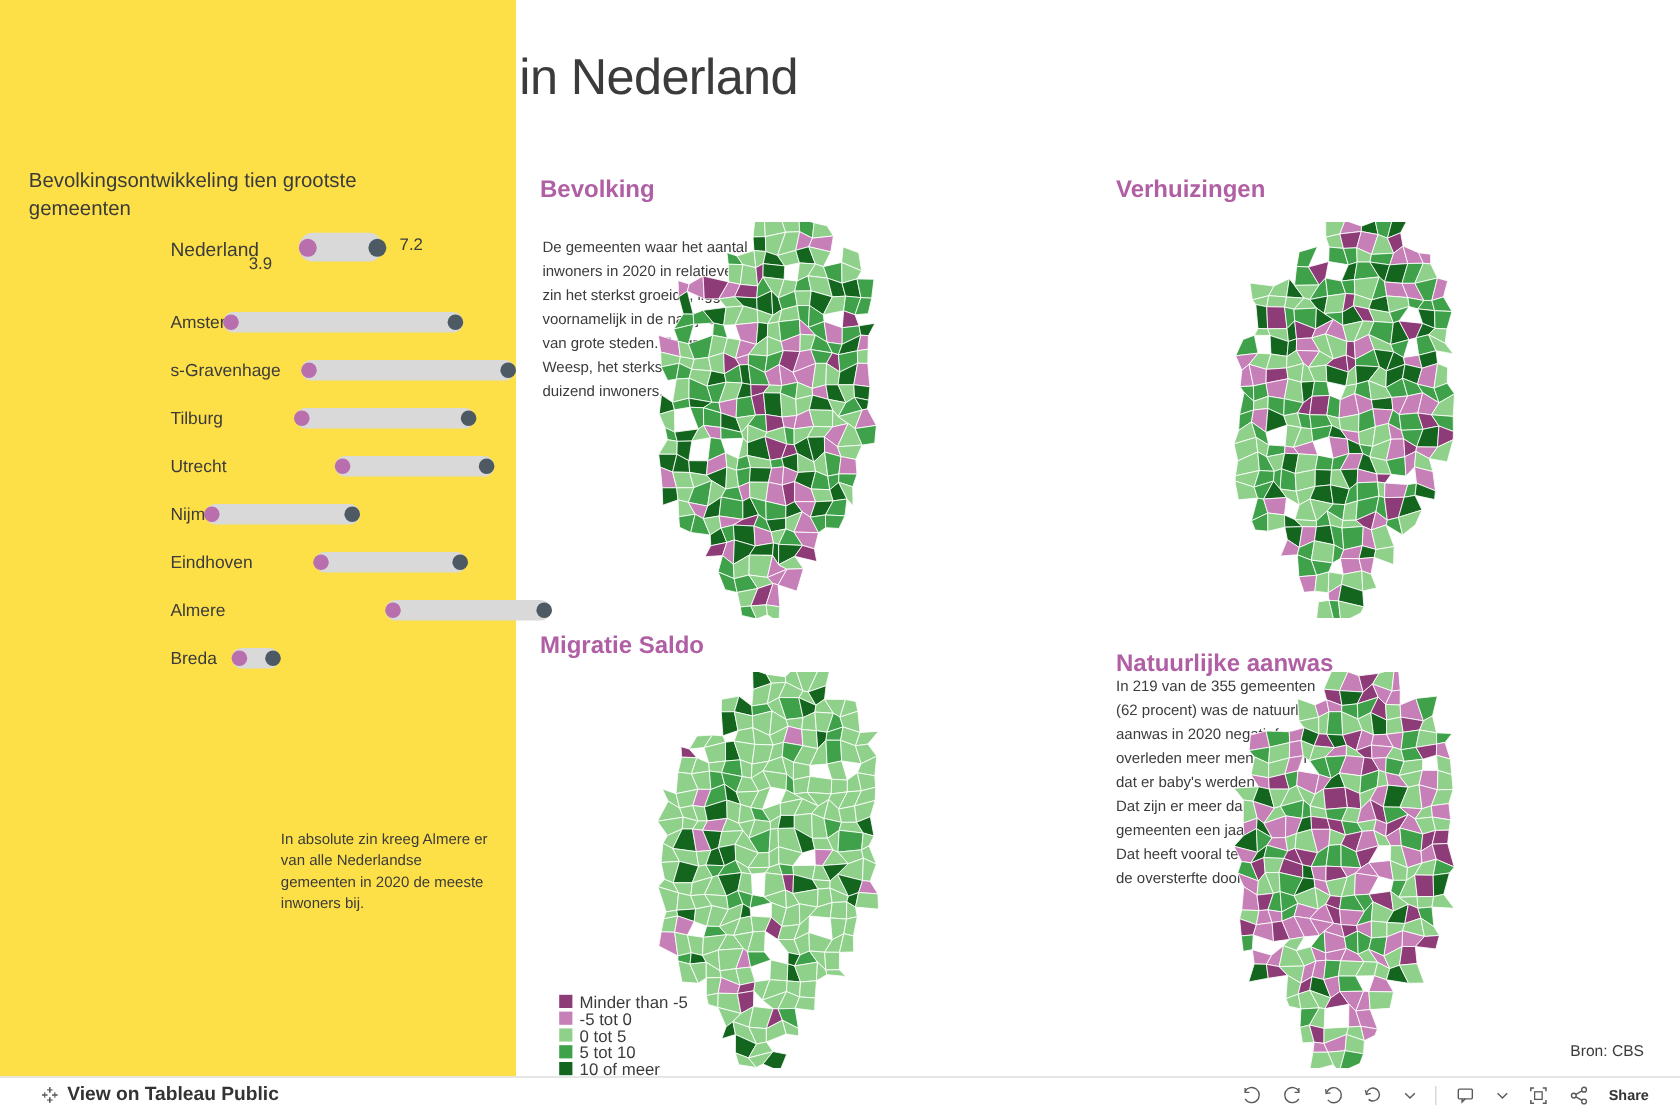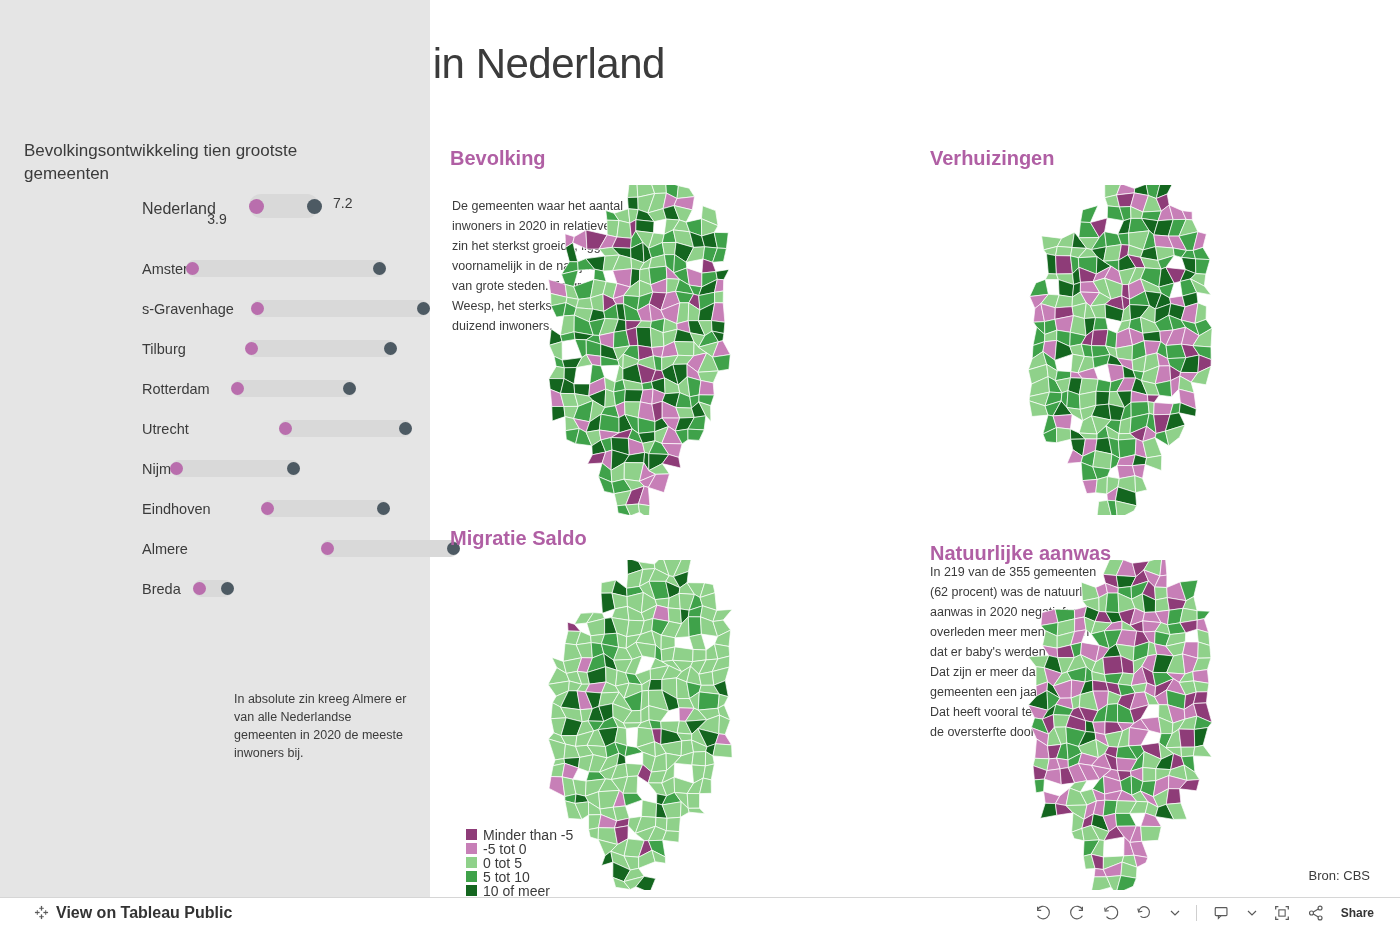--- a/index.html
+++ b/index.html
@@ -16,21 +16,21 @@
   #title {
     position:absolute; left:30px; top:40px;
     font-size:42px; font-weight:400; color:#3b3b3b;
     font-family:"Liberation Sans", sans-serif;
     letter-spacing:-0.5px;
   }
 
   
   #left-panel {
     position:absolute; left:0; top:0; width:430px; height:897px;
-    background:#e5e5e5;
+    background:#fde047;
   }
   #left-inner { position:absolute; left:24px; top:140px; width:392px; }
   #panel-subtitle {
     font-size:17px; color:#3b3b3b; line-height:1.35; width:350px;
     font-family:"Liberation Sans", sans-serif;
   }
   #year-line {
     margin-top:30px; font-size:15px; color:#3b3b3b;
     font-family:"Liberation Sans", sans-serif;
   }
@@ -139,26 +139,20 @@
           <div class="dumb-label" style="right: 274px;">s-Gravenhage</div>
           <div class="dumb-track" style="left: 227px; width: 178.25px;"></div>
           <div class="dot a" style="left: 226.5px;"></div>
           <div class="dot b" style="left: 392.75px;"></div>
         </div>
         <div class="dumb-row">
           <div class="dumb-label" style="right: 274px;">Tilburg</div>
           <div class="dumb-track" style="left: 221.75px; width: 150.25px;"></div>
           <div class="dot a" style="left: 221.25px;"></div>
           <div class="dot b" style="left: 359.5px;"></div>
-        </div>
-        <div class="dumb-row">
-          <div class="dumb-label" style="right: 274px;">Rotterdam</div>
-          <div class="dumb-track" style="left: 207.75px; width: 124px;"></div>
-          <div class="dot a" style="left: 207.25px;"></div>
-          <div class="dot b" style="left: 319.25px;"></div>
         </div>
         <div class="dumb-row">
           <div class="dumb-label" style="right: 274px;">Utrecht</div>
           <div class="dumb-track" style="left: 255px; width: 132.75px;"></div>
           <div class="dot a" style="left: 254.5px;"></div>
           <div class="dot b" style="left: 375.25px;"></div>
         </div>
         <div class="dumb-row">
           <div class="dumb-label" style="right: 274px;">Nijmegen</div>
           <div class="dumb-track" style="left: 146.5px; width: 129.25px;"></div>

